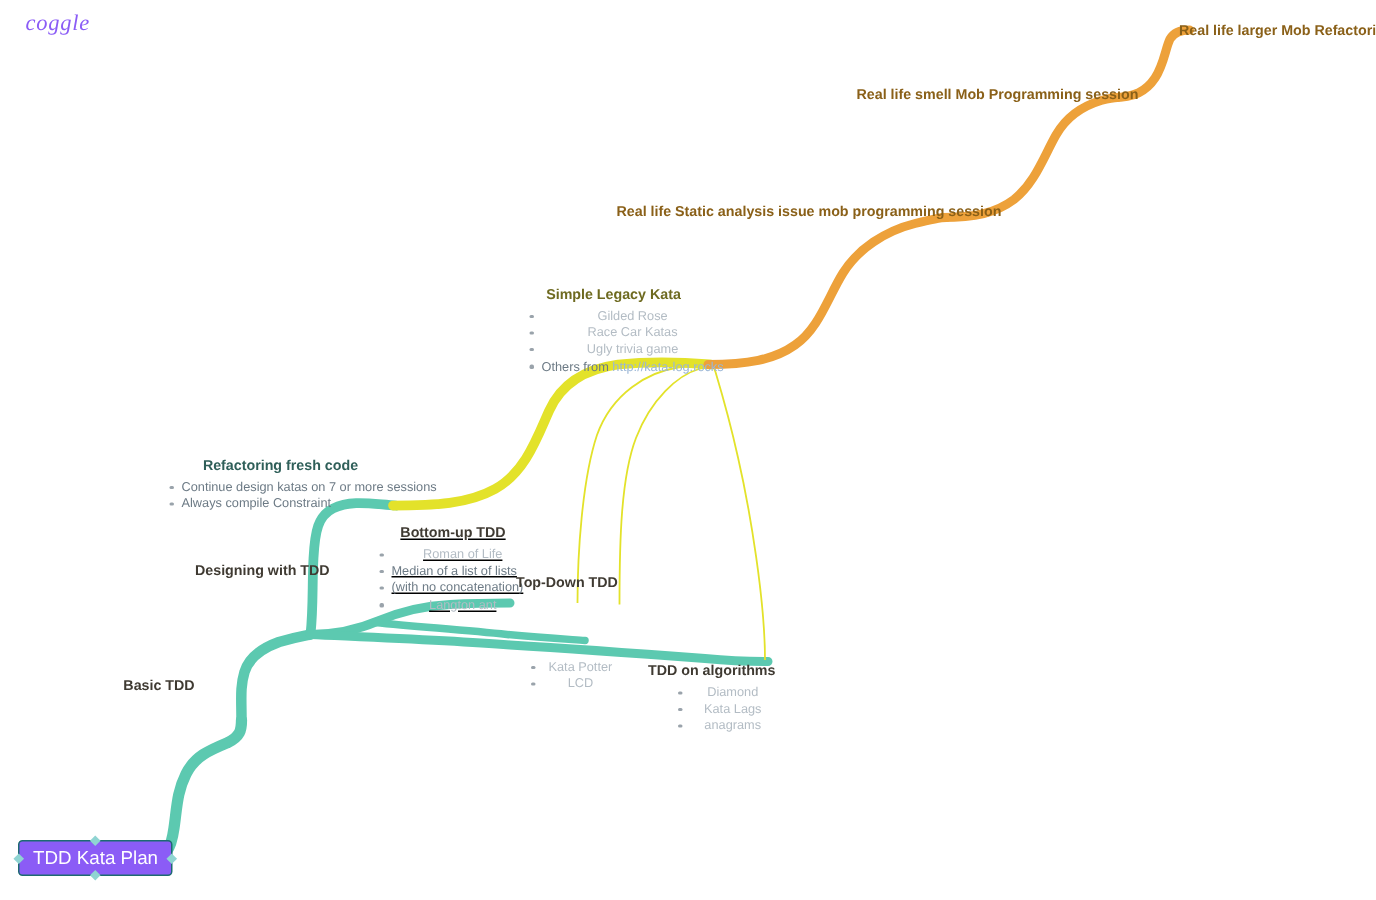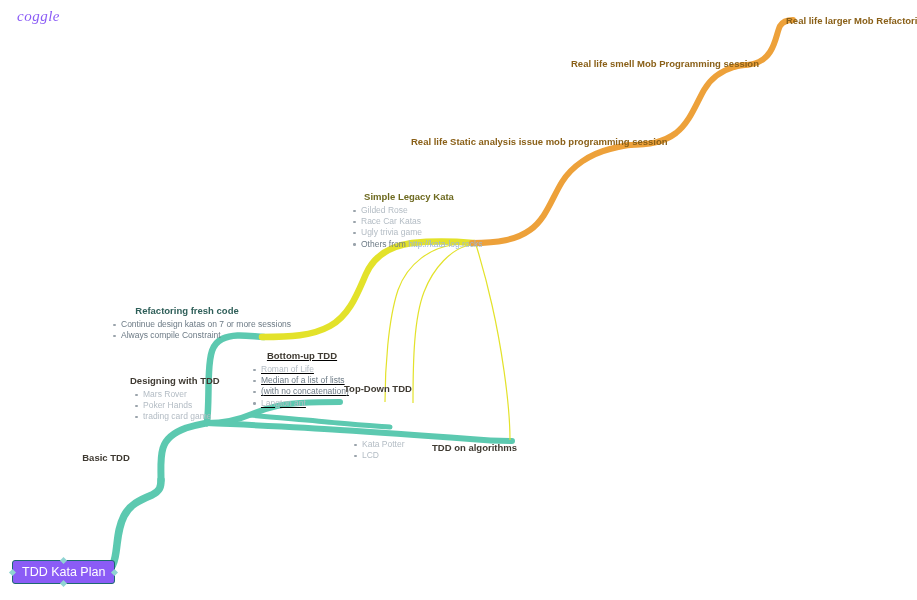--- a/index.html
+++ b/index.html
@@ -60,21 +60,21 @@
     top: 4.5px;
     width: 2.5px;
     height: 2.5px;
     border-radius: 50%;
     background: #9aa3ab;
   }
   .title-dark   { color: #3f3a32; }
   .title-orange { color: #8a6018; }
   .title-olive  { color: #6e6a20; }
   .title-teal   { color: #2f5f59; }
-  .item-muted   { color: #b3bcc4; }
+  .item-muted   { color: #b3bcc4; text-align: center; }
   .item-strong  { color: #6c7a85; }
   .item-link    { color: #9ab6d6; }
 
   .root-node {
     position: absolute;
     left: 12px;
     top: 560px;
     height: 24px;
     background: #8b5cf6;
     border: 1px solid #1d6a72;
@@ -153,25 +153,20 @@
   <span class="handle bottom"></span>
   <span class="root-label">TDD Kata Plan</span>
 </div>
 
 <div class="node" style="left:46px; top:452px;">
   <div class="title title-dark" style="text-align:center; width:120px;">Basic TDD</div>
 </div>
 
 <div class="node" style="left:130px; top:375px;">
   <div class="title title-dark">Designing with TDD</div>
-  <ul>
-    <li class="item-muted">Mars Rover</li>
-    <li class="item-muted">Poker Hands</li>
-    <li class="item-muted">trading card game</li>
-  </ul>
 </div>
 
 <div class="node" style="left:248px; top:350px;text-decoration:underline;">
   <div class="title title-dark" style="text-align:center; width:108px;">Bottom-up TDD</div>
   <ul>
     <li class="item-muted">Roman of Life</li>
     <li class="item-strong">Median of a list of lists</li>
     <li class="item-strong" style="list-style:none;">(with no concatenation)</li>
     <li class="item-muted">Langton ant</li>
   </ul>
@@ -180,20 +175,25 @@
 <div class="node" style="left:344px; top:383px;">
   <div class="title title-dark">Top-Down TDD</div>
   <ul style="padding-left:18px;margin-top:44px;">
     <li class="item-muted">Kata Potter</li>
     <li class="item-muted">LCD</li>
   </ul>
 </div>
 
 <div class="node" style="left:432px; top:442px;">
   <div class="title title-dark">TDD on algorithms</div>
+  <ul style="padding-left:28px;">
+    <li class="item-muted">Diamond</li>
+    <li class="item-muted">Kata Lags</li>
+    <li class="item-muted">anagrams</li>
+  </ul>
 </div>
 
 <div class="node" style="left:108px; top:305px;">
   <div class="title title-teal" style="text-align:center; width:158px;">Refactoring fresh code</div>
   <ul>
     <li class="item-strong">Continue design katas on 7 or more sessions</li>
     <li class="item-strong">Always compile Constraint</li>
   </ul>
 </div>
 

